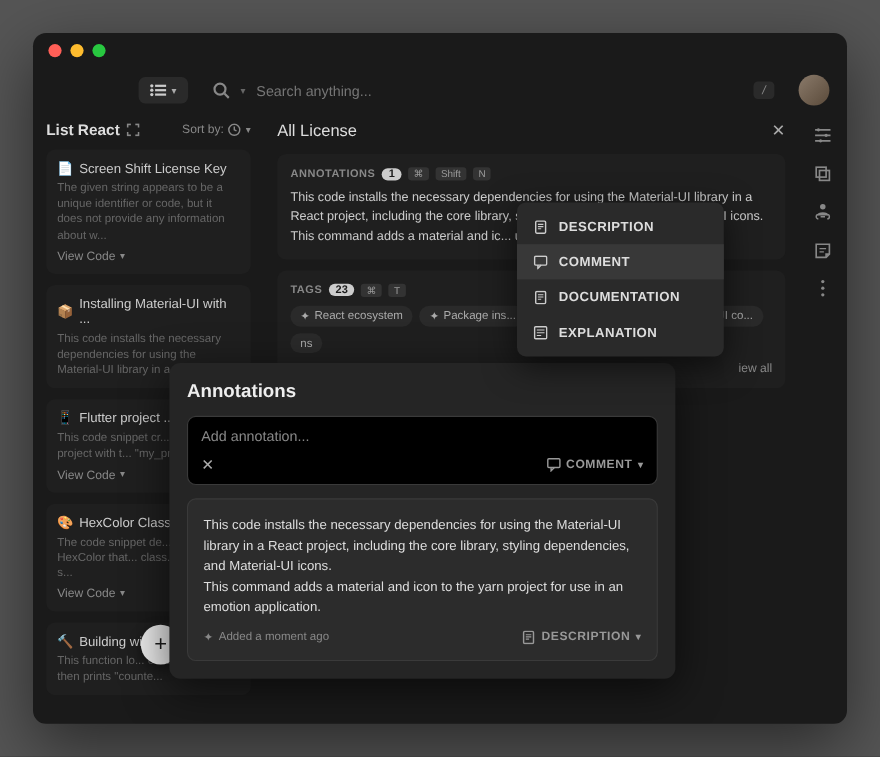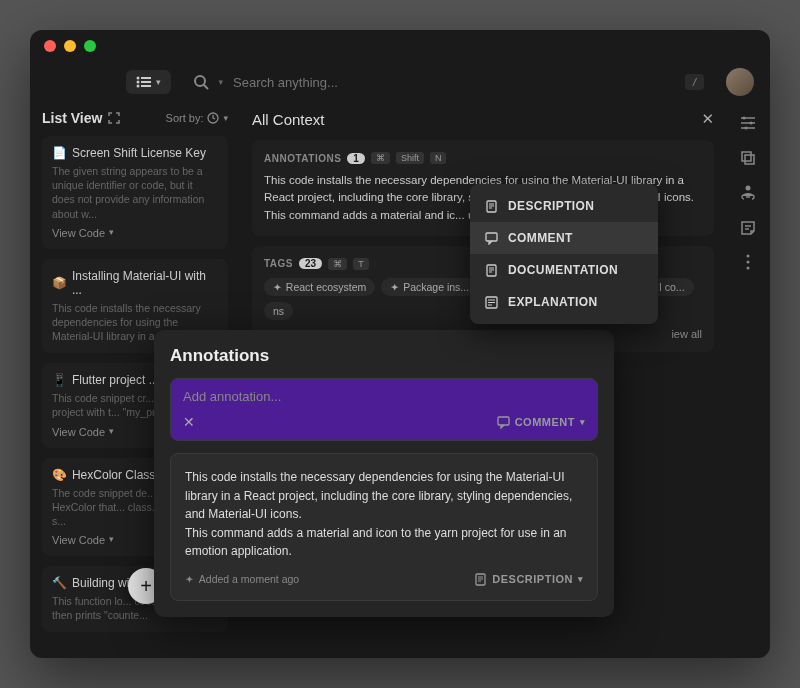--- a/index.html
+++ b/index.html
@@ -31,21 +31,21 @@
   .sec-name { color: #888; font-size: 10px; font-weight: 600; letter-spacing: 0.5px; }
   .count { background: #ccc; color: #1a1a1a; border-radius: 10px; padding: 0 6px; font-size: 10px; font-weight: 700; min-width: 16px; display: inline-flex; justify-content: center; }
   .kbd { background: #333; color: #999; border-radius: 3px; padding: 1px 5px; font-size: 9px; }
   .sec-text { color: #ccc; font-size: 11.5px; line-height: 1.5; }
   .tags { display: flex; flex-wrap: wrap; gap: 6px; margin-top: 6px; }
   .tag { background: #2a2a2a; border-radius: 12px; padding: 3px 9px; font-size: 10.5px; color: #aaa; display: flex; align-items: center; gap: 4px; }
   .right { width: 44px; padding: 12px 0; display: flex; flex-direction: column; align-items: center; gap: 18px; color: #888; }
   .right .ricon { cursor: pointer; }
   .overlay { position: absolute; left: 124px; top: 300px; width: 460px; background: #252525; border-radius: 10px; padding: 16px; box-shadow: 0 10px 40px rgba(0,0,0,0.6); z-index: 5; }
   .ov-title { color: #eee; font-size: 17px; font-weight: 600; margin-bottom: 12px; }
-  .add-box { background: #4c1d95; border: 1px solid #3a3a3a; border-radius: 8px; padding: 10px 12px; margin-bottom: 12px; }
+  .add-box { background: #000000; border: 1px solid #3a3a3a; border-radius: 8px; padding: 10px 12px; margin-bottom: 12px; }
   .add-input { color: #888; font-size: 13px; margin-bottom: 10px; }
   .add-foot { display: flex; justify-content: space-between; align-items: center; }
   .close-x { color: #aaa; cursor: pointer; font-size: 14px; }
   .type-sel { color: #999; font-size: 11px; font-weight: 600; letter-spacing: 0.5px; display: flex; align-items: center; gap: 5px; cursor: pointer; }
   .ann-card { background: #2c2c2c; border: 1px solid #3a3a3a; border-radius: 8px; padding: 14px; }
   .ann-text { color: #ddd; font-size: 12px; line-height: 1.55; margin-bottom: 12px; }
   .ann-foot { display: flex; justify-content: space-between; align-items: center; }
   .ann-time { color: #888; font-size: 10.5px; display: flex; align-items: center; gap: 5px; }
   .menu { position: absolute; left: 440px; top: 154px; width: 188px; background: #2a2a2a; border-radius: 8px; padding: 6px 0; box-shadow: 0 8px 30px rgba(0,0,0,0.6); z-index: 10; }
   .menu-item { display: flex; align-items: center; gap: 10px; padding: 9px 14px; color: #ddd; font-size: 12px; font-weight: 600; letter-spacing: 0.4px; cursor: pointer; }
@@ -87,21 +87,21 @@
       <input class="search-input" placeholder="Search anything..." style="">
       <span class="slash">/</span>
     </div>
     <div class="avatar"></div>
   </div>
 
   <div class="body">
     <div class="left">
       <div class="left-head">
         <div class="left-title">
-          <span>List View</span>
+          <span>List React</span>
           <svg width="12" height="12" viewBox="0 0 12 12">
               <path d="M1 4V1h3M11 8v3H8M8 1h3v3M1 8v3h3" stroke="#888" stroke-width="1.5" fill="none"></path>
             </svg>
         </div>
         <div class="sortby">
           <span>Sort by:</span>
           <svg width="12" height="12" viewBox="0 0 12 12">
               <circle cx="6" cy="6" r="5" stroke="#888" stroke-width="1.3" fill="none"></circle>
               <path d="M6 3v3l2 1" stroke="#888" stroke-width="1.3" fill="none"></path>
             </svg>
@@ -157,21 +157,21 @@
         <div class="card-title">
             <span>🔨</span>
             <span>Building with C...</span>
           </div>
         <div class="card-desc">This function lo... cocunt number ... then prints "counte...</div>
       </div>
     </div>
 
     <div class="middle">
       <div class="mid-head">
-        <span>All Context</span>
+        <span>All License</span>
         <span style="cursor:pointer;color:#aaa">✕</span>
       </div>
 
       <div class="section">
         <div class="sec-label">
           <span class="sec-name">ANNOTATIONS</span>
           <span class="count">1</span>
           <span class="kbd">⌘</span>
           <span class="kbd">Shift</span>
           <span class="kbd">N</span>

